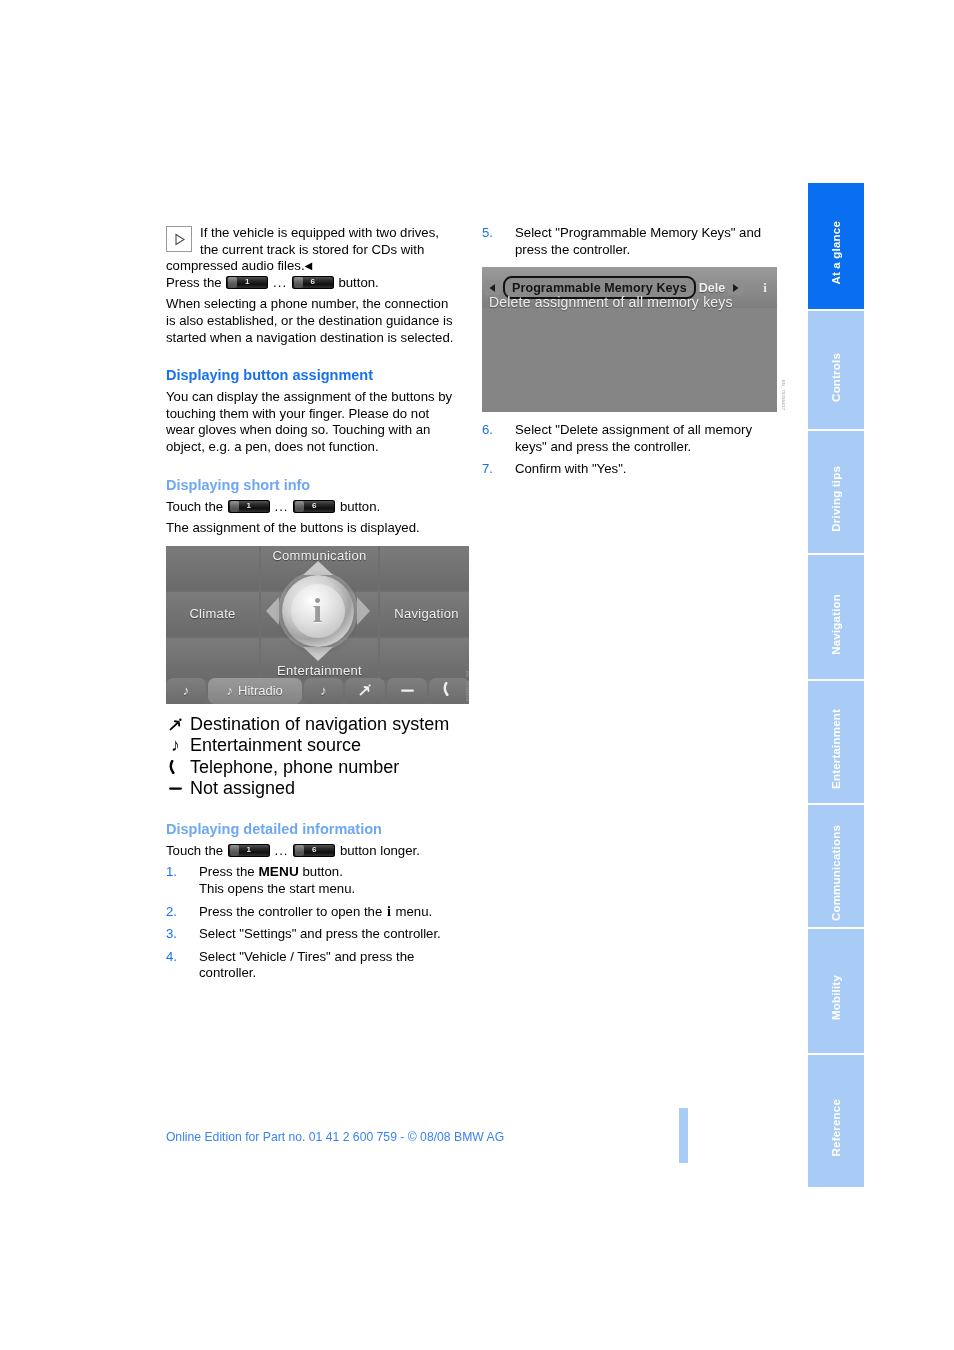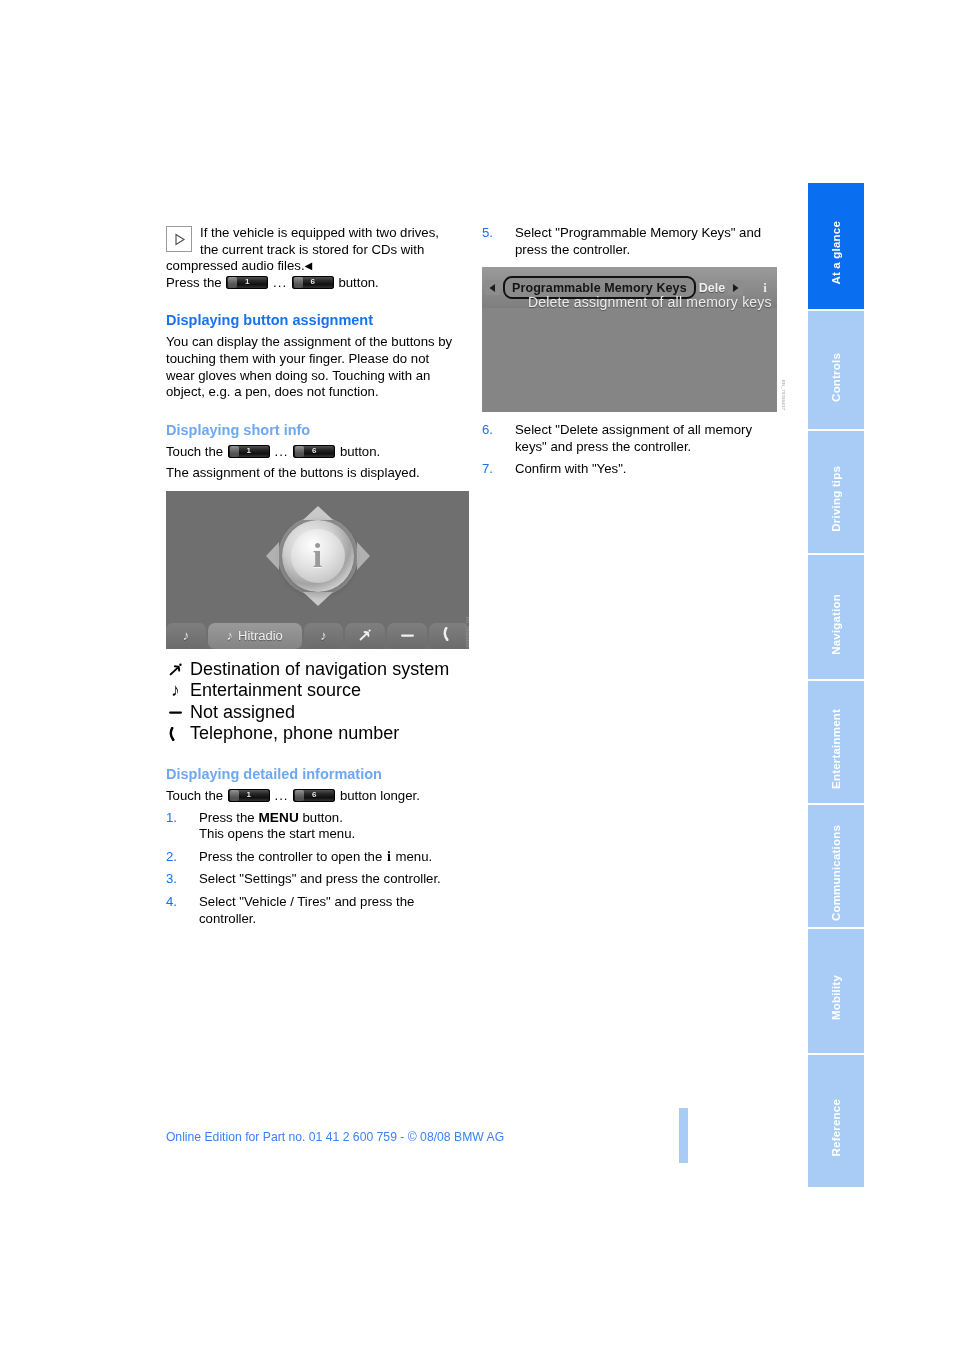--- a/index.html
+++ b/index.html
@@ -341,21 +341,20 @@
     flex: 0 0 auto;
     margin-left: auto;
   }
   .mk-row {
     position: absolute;
     left: 7px; top: 27px;
     color: #ededed;
     font-size: 14px;
     letter-spacing: .2px;
     text-shadow: 0 1px 1px rgba(0,0,0,.35);
-    margin-left: 39px;
   }
 
   
   #tabs {
     position: absolute;
     right: 90px;
     top: 183px;
     width: 56px;
   }
   .tab {
@@ -430,36 +429,48 @@
       <span class="note-text">If the vehicle is equipped with two drives, the current track is stored for CDs with compressed audio files.</span><span class="endmark">◀</span>
     </div>
 
     <p class="body">
       <span>Press the</span>
       <span class="key"><span class="kn">1</span></span>
       <span class="ellip">...</span>
       <span class="key"><span class="kn">6</span></span>
       <span>button.</span>
     </p>
+    <p class="body">When selecting a phone number, the connection is also established, or the destination guidance is started when a navigation destination is selected.</p>
 
     <h2 class="head">Displaying button assignment</h2>
     <p class="body">You can display the assignment of the buttons by touching them with your finger. Please do not wear gloves when doing so. Touching with an object, e.g. a pen, does not function.</p>
 
     <h3 class="subhead">Displaying short info</h3>
     <p class="body">
       <span>Touch the</span>
       <span class="key"><span class="kn">1</span></span>
       <span class="ellip">...</span>
       <span class="key"><span class="kn">6</span></span>
       <span>button.</span>
     </p>
     <p class="body">The assignment of the buttons is displayed.</p>
 
     <div class="fig">
       <div id="fig-mainmenu">
+        <div class="mm-grid">
+          <div class="mm-cell"></div>
+          <div class="mm-cell top-label">Communication</div>
+          <div class="mm-cell"></div>
+          <div class="mm-cell">Climate</div>
+          <div class="mm-cell"></div>
+          <div class="mm-cell">Navigation</div>
+          <div class="mm-cell"></div>
+          <div class="mm-cell bottom-label">Entertainment</div>
+          <div class="mm-cell"></div>
+        </div>
         <div class="mm-center">
           <div class="mm-knob">
             <div class="mm-arrow up"></div>
             <div class="mm-arrow down"></div>
             <div class="mm-arrow left"></div>
             <div class="mm-arrow right"></div>
             <div class="ring"></div>
             <div class="ring2"></div>
             <div class="ilet">i</div>
           </div>
@@ -511,33 +522,33 @@
             </svg>
         </span>
         <span>Destination of navigation system</span>
       </li>
       <li>
         <span class="lg-icon">♪</span>
         <span>Entertainment source</span>
       </li>
       <li>
         <span class="lg-icon">
+          <svg width="13" height="14" viewBox="0 0 13 14">
+              <path d="M3.2 1.2 C1.2 4.6 1.4 9.4 4.3 12.8" stroke="#000" stroke-width="2.6" fill="none" stroke-linecap="round"></path>
+            </svg>
+        </span>
+        <span>Telephone, phone number</span>
+      </li>
+      <li>
+        <span class="lg-icon">
           <svg width="15" height="9" viewBox="0 0 15 9">
               <rect x="1" y="3.4" width="13" height="2.3" rx="1.1" fill="#000"></rect>
             </svg>
         </span>
         <span>Not assigned</span>
-      </li>
-      <li>
-        <span class="lg-icon">
-          <svg width="13" height="14" viewBox="0 0 13 14">
-              <path d="M3.2 1.2 C1.2 4.6 1.4 9.4 4.3 12.8" stroke="#000" stroke-width="2.6" fill="none" stroke-linecap="round"></path>
-            </svg>
-        </span>
-        <span>Telephone, phone number</span>
       </li>
     </ul>
 
     <h3 class="subhead">Displaying detailed information</h3>
     <p class="body">
       <span>Touch the</span>
       <span class="key"><span class="kn">1</span></span>
       <span class="ellip">...</span>
       <span class="key"><span class="kn">6</span></span>
       <span>button longer.</span>

